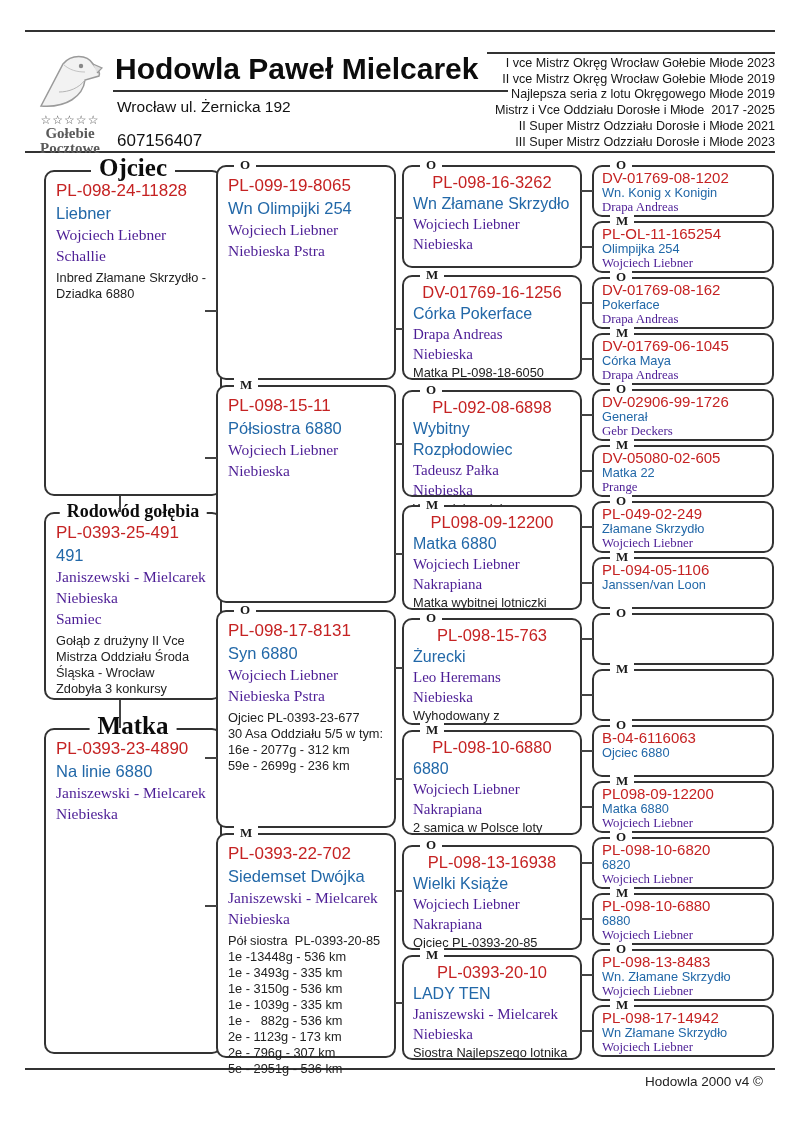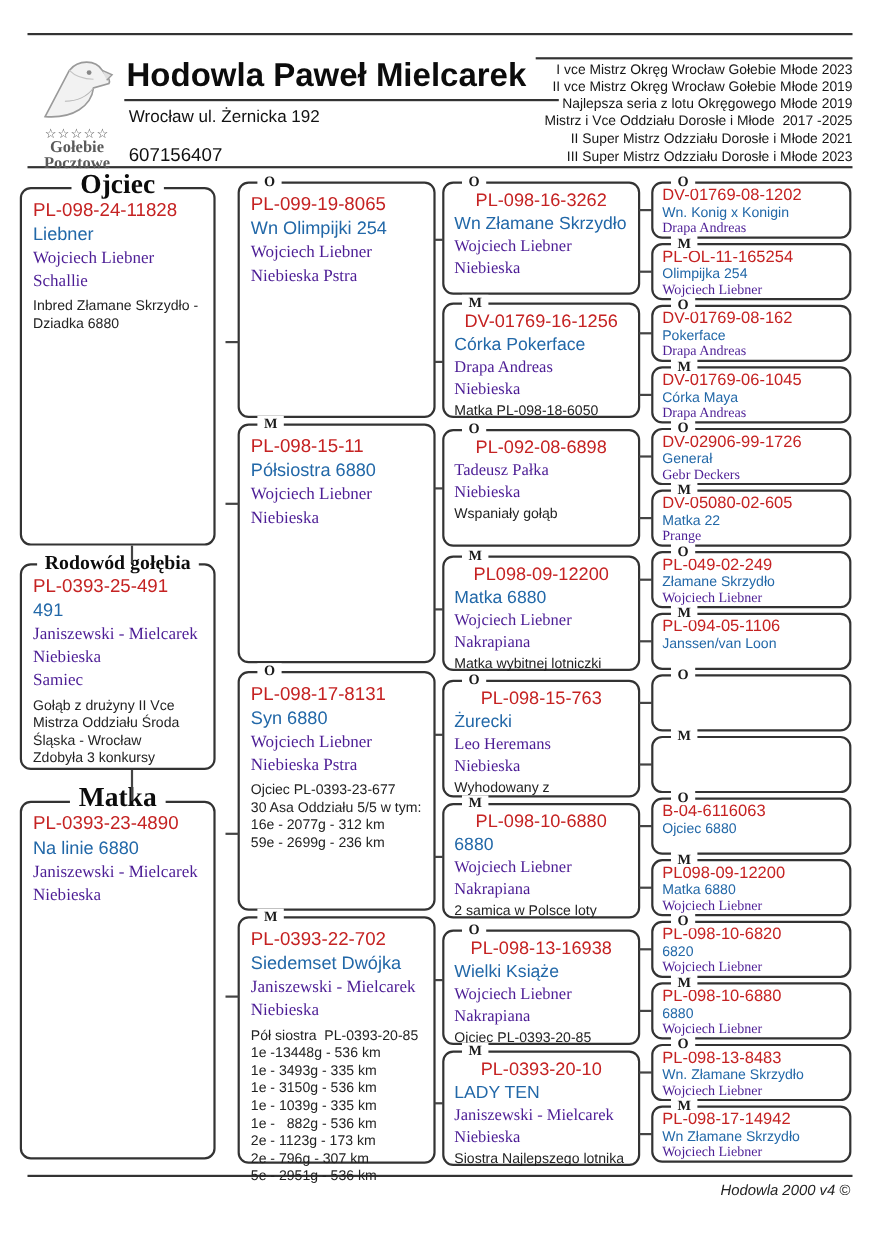--- a/index.html
+++ b/index.html
@@ -16,21 +16,21 @@
   .logo .stars { font-size:12px; letter-spacing:1px; color:#555; line-height:12px; }
   .logo .brand { font-family:"Liberation Serif", serif; font-weight:bold; color:#5a5a5a; font-size:15px; line-height:15px; }
   .title { position:absolute; left:115px; top:52px; font-size:30px; font-weight:bold; color:#0c0c0c; }
   .address { position:absolute; left:117px; top:98px; font-size:15.5px; }
   .phone { position:absolute; left:117px; top:131px; font-size:17px; }
   .achv { position:absolute; left:485px; top:56px; width:290px; text-align:right;
           font-size:12.6px; line-height:15.7px; white-space:pre-wrap; color:#161616; }
 
   
   .box { position:absolute; background:#fff; border:2px solid #333; border-radius:10px; box-sizing:border-box; }
-  .c1 { left:18px;  width:178px; padding:8px 10px; }
+  .c1 { left:44px;  width:178px; padding:8px 10px; }
   .c2 { left:216px; width:180px; padding:8px 10px; }
   .c3 { left:402px; width:180px; padding:5px 9px; }
   .c4 { left:592px; width:182px; padding:2px 8px; }
   .tag { position:absolute; top:-9px; left:16px; background:#fff; padding:0 6px;
          font-family:"Liberation Serif", serif; font-weight:bold; font-size:13px; color:#1a1a1a; line-height:14px; }
   .biglabel { position:absolute; top:-17px; left:50%; transform:translateX(-50%); background:#fff; padding:0 8px;
          font-family:"Liberation Serif", serif; font-weight:bold; font-size:25px; color:#0c0c0c; white-space:nowrap; line-height:26px; }
   .midlabel { position:absolute; top:-12px; left:50%; transform:translateX(-50%); background:#fff; padding:0 7px;
          font-family:"Liberation Serif", serif; font-weight:bold; font-size:18px; color:#0c0c0c; white-space:nowrap; line-height:19px; }
 
@@ -39,21 +39,21 @@
   .line { color:#4c1d95; font-size:15.5px; line-height:21px;font-family:Liberation Serif, serif; }
   .note { color:#222; font-size:12.8px; line-height:16px; margin-top:4px; white-space:pre-wrap; }
   .g3 .ring { font-size:16.5px; line-height:21px;text-align:center; }
   .g3 .name { font-size:16px;   line-height:21px; }
   .g3 .line { font-size:15px;   line-height:20px; }
   .g3 .note { margin-top:1px; }
   .g4 .ring { font-size:15px;   line-height:17px; }
   .g4 .name { font-size:12.8px; line-height:14px; color:#2268a8; }
   .g4 .line { font-size:12.8px; line-height:15px; }
 
-  .footer { position:absolute; right:27px; top:1074px; font-size:13.5px; color:#222;font-style:italic; }
+  .footer { position:absolute; right:37px; top:1074px; font-size:13.5px; color:#222; }
 </style>
 </head>
 <body>
 
 <div id="page">
 
   <div class="rule" style="left:25px; top:30px; width:750px;"></div>
   <div class="rule" style="left:487px; top:52px; width:288px;"></div>
   <div class="rule" style="left:113px; top:90px; width:395px;"></div>
   <div class="rule" style="left:25px; top:151px; width:750px;"></div>
@@ -168,20 +168,21 @@
     <span class="tag">M</span>
     <div class="ring">DV-01769-16-1256</div>
     <div class="name">Córka Pokerface</div>
     <div class="line">Drapa Andreas</div>
     <div class="line">Niebieska</div>
     <div class="note">Matka PL-098-18-6050</div>
   </div>
   <div class="box c3 g3" style="top:390px; height:107px;">
     <span class="tag">O</span>
     <div class="ring">PL-092-08-6898</div>
+    <div class="name">Wybitny Rozpłodowiec</div>
     <div class="line">Tadeusz Pałka</div>
     <div class="line">Niebieska</div>
     <div class="note">Wspaniały gołąb</div>
   </div>
   <div class="box c3 g3" style="top:505px; height:105px;">
     <span class="tag">M</span>
     <div class="ring">PL098-09-12200</div>
     <div class="name">Matka 6880</div>
     <div class="line">Wojciech Liebner</div>
     <div class="line">Nakrapiana</div>

